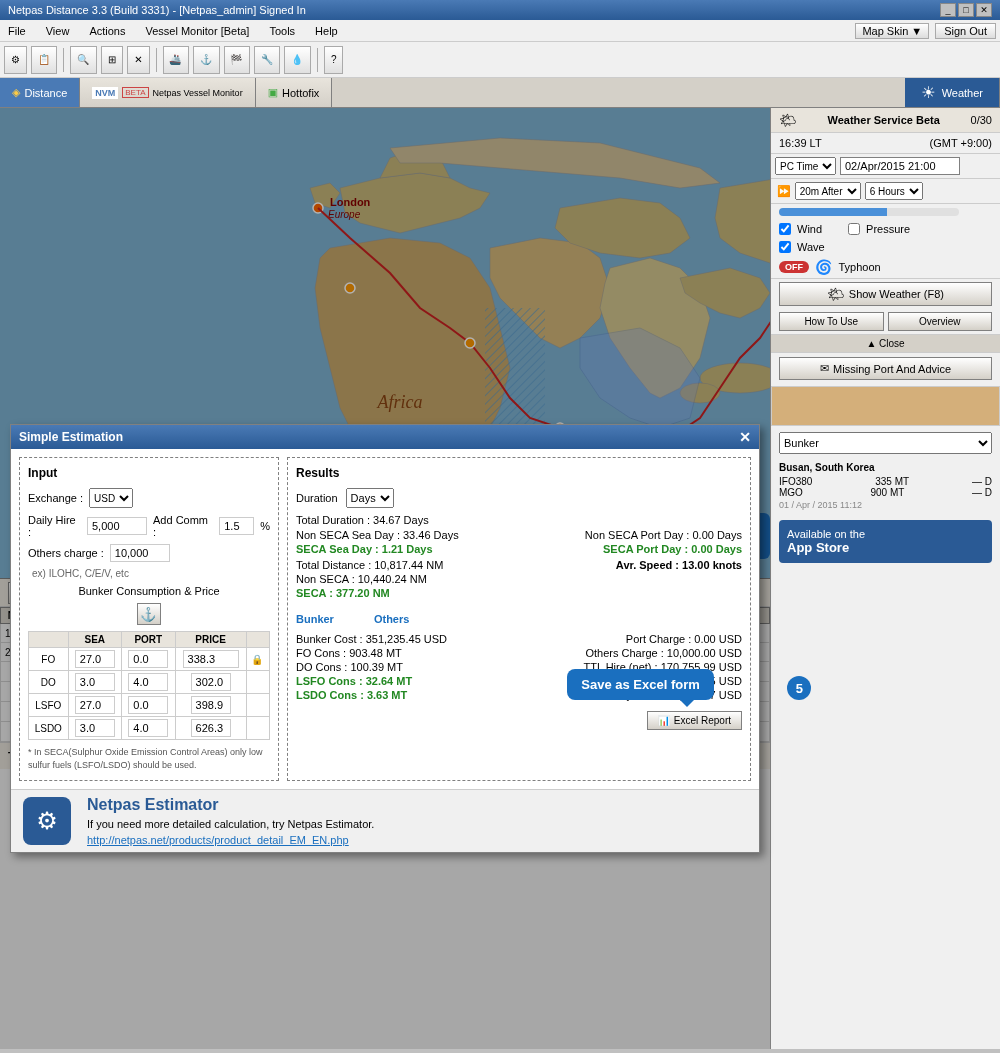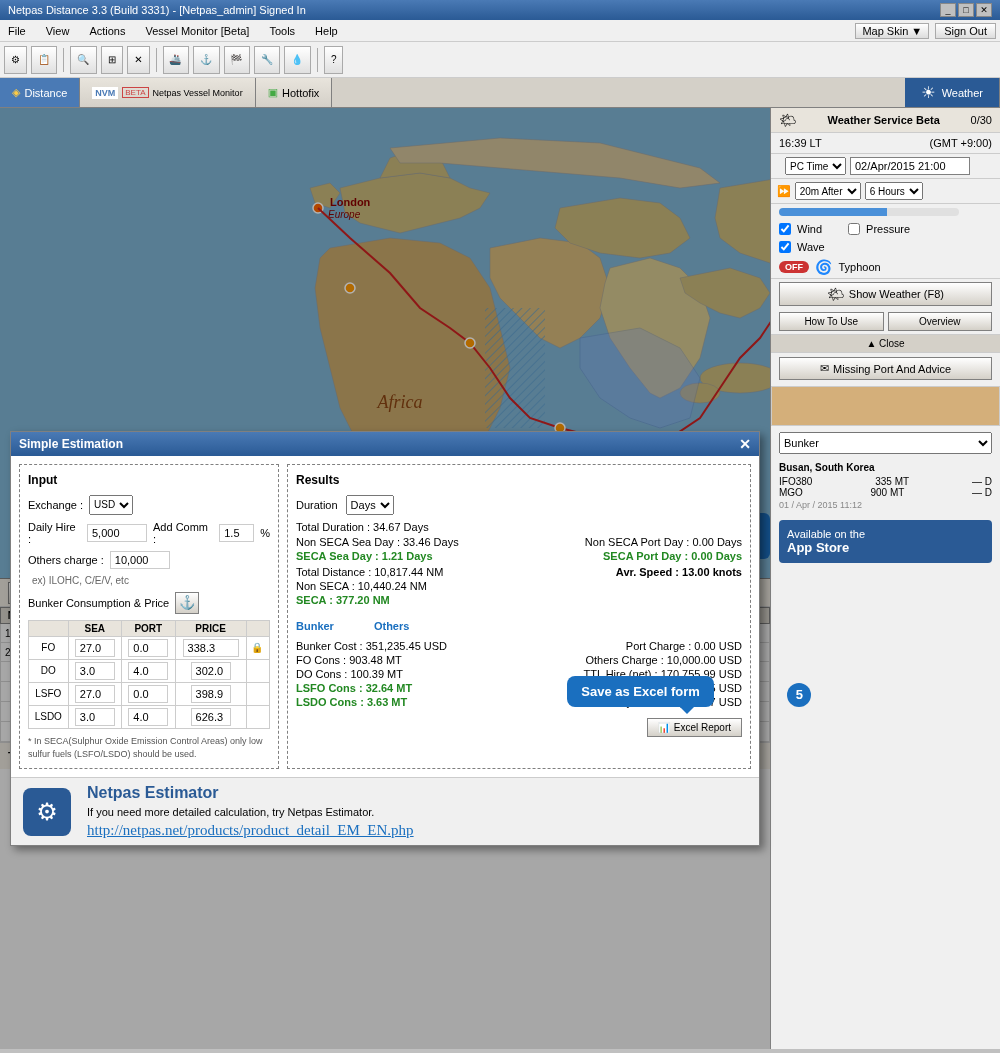--- a/index.html
+++ b/index.html
@@ -67,21 +67,21 @@
     .input-row { display: flex; align-items: center; gap: 6px; margin-bottom: 6px; font-size: 11px; }
     .input-field { height: 18px; border: 1px solid #ccc; padding: 1px 4px; font-size: 11px; }
     .bunker-table { width: 100%; border-collapse: collapse; font-size: 10px; margin-top: 6px; }
     .bunker-table th, .bunker-table td { border: 1px solid #ccc; padding: 2px 4px; text-align: center; }
     .bunker-table th { background: #e8e4dc; }
     .result-subhead { font-weight: bold; font-size: 11px; color: #1a6fbf; margin: 6px 0 4px 0; }
     .dialog-footer { background: #f0f0f0; border-top: 1px solid #ccc; padding: 6px 12px; display: flex; flex-direction: column; align-items: center; gap: 4px; }
     .excel-btn { padding: 3px 10px; border: 1px solid #808080; background: linear-gradient(to bottom, #fff, #d4d0c8); cursor: pointer; font-size: 10px; display: flex; align-items: center; gap: 3px; align-self: flex-end; }
     .logo-icon { width: 48px; height: 48px; background: #2a5a95; border-radius: 8px; display: flex; align-items: center; justify-content: center; color: white; font-size: 24px; }
     .logo-text { font-size: 16px; font-weight: bold; color: #2a5a95; }
-    .netpas-link { color: #1a6fbf; text-decoration: underline; font-size: 15px; cursor: pointer; font-family: Liberation Serif, serif; }
+    .netpas-link { color: #1a6fbf; text-decoration: underline; font-size: 11px; cursor: pointer; }
     .netpas-msg { font-size: 11px; }
 
     .duration-row { display: flex; align-items: center; gap: 8px; margin-bottom: 6px; }
     .dur-select { height: 20px; font-size: 11px; }
     .toggle-off { background: #cc3333; color: white; border-radius: 10px; padding: 1px 6px; font-size: 9px; font-weight: bold; }
     .time-input { height: 18px; border: 1px solid #808080; padding: 1px 4px; font-size: 11px; background: white; }
   </style>
 </head>
 <body>
 
@@ -336,21 +336,21 @@
               <span>Add Comm :</span>
               <input type="text" class="input-field" style="width: 35px;" value="1.5">
               <span>%</span>
             </div>
             <div class="input-row">
               <span>Others charge :</span>
               <input type="text" class="input-field" style="width: 60px;" value="10,000">
             </div>
             <div style="font-size:10px; color:#666; margin-bottom:6px; margin-left:4px;">ex) ILOHC, C/E/V, etc</div>
 
-            <div style="display:flex; align-items:center; gap:6px; margin-bottom:4px;">
+            <div style="display:flex; align-items:center; gap:6px; margin-bottom:4px;flex-direction:column;">
               <span style="font-size:11px;">Bunker Consumption &amp; Price</span>
               <button style="width:24px; height:22px; border:1px solid #808080; background:linear-gradient(to bottom,#fff,#d4d0c8); cursor:pointer;">⚓</button>
             </div>
 
             <table class="bunker-table">
               <thead>
                 <tr>
                   <th></th>
                   <th>SEA</th>
                   <th>PORT</th>
@@ -481,21 +481,21 @@
       <span style="font-size:14px;">🌤</span>
       <span style="font-weight:bold;">Weather Service Beta</span>
       <span>0/30</span>
     </div>
 
     <div class="weather-time">
       <span>16:39 LT</span>
       <span>(GMT +9:00)</span>
     </div>
 
-    <div style="display:flex; align-items:center; gap:4px; padding:3px 14px; border-bottom:1px solid #ccc;">
+    <div style="display:flex; align-items:center; gap:4px; padding:3px 4px; border-bottom:1px solid #ccc;">
       <select style="height:18px; font-size:10px;"><option>PC Time</option></select>
       <input type="text" class="time-input" style="width: 120px;" value="02/Apr/2015 21:00">
     </div>
 
     <div style="display:flex; align-items:center; gap:4px; padding:3px 6px; border-bottom:1px solid #ccc;">
       <span>⏩</span>
       <select style="height:18px; font-size:10px;"><option>20m After</option></select>
       <select style="height:18px; font-size:10px;"><option>6 Hours</option></select>
     </div>
 

